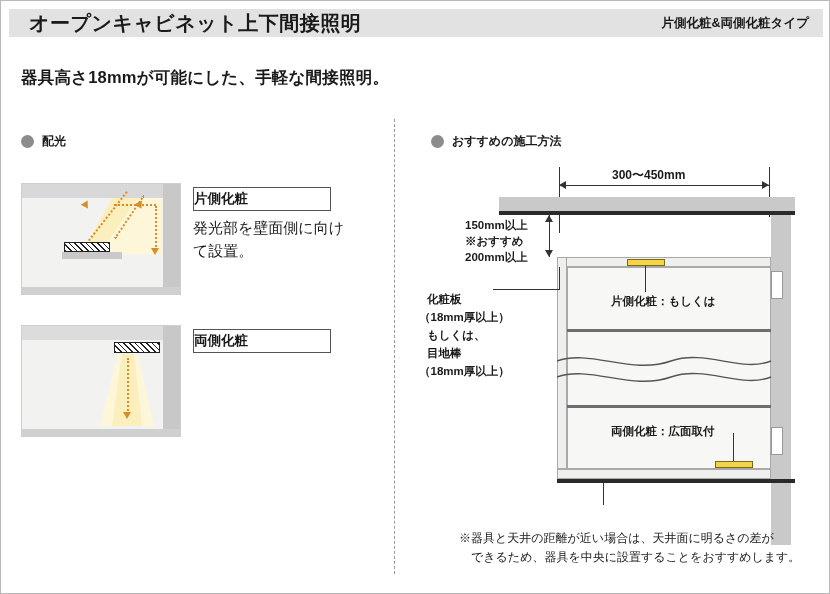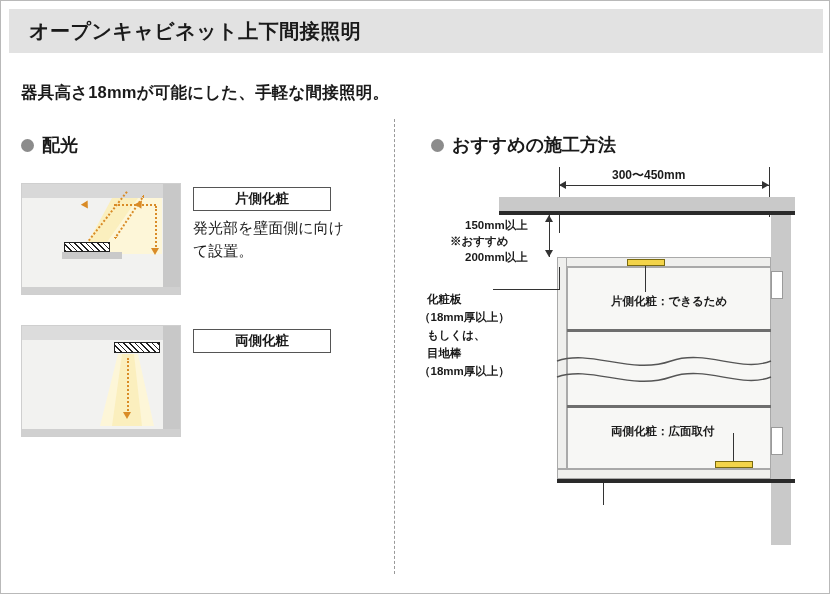--- a/index.html
+++ b/index.html
@@ -13,45 +13,44 @@
   }
   #page {
     position: relative;
     width: 830px; height: 594px;
     border: 1px solid #b9b9b9;
     background: #fff;
   }
   
   #header {
     position: absolute; left: 8px; top: 8px;
-    width: 814px; height: 44px;
+    width: 814px; height: 28px;
     background: #e2e2e2;
     display: flex; align-items: center;
   }
   #header-title {
     font-size: 20px; font-weight: bold; letter-spacing: 0.5px;
     margin-left: 20px;
   }
   #header-type {
     position: absolute; right: 14px; top: 50%;
     transform: translateY(-50%);
     font-size: 12.5px; font-weight: bold;
   }
   
   #subtitle {
     position: absolute; left: 20px; top: 66px;
     font-size: 16.5px; font-weight: bold;
     letter-spacing: 0.2px;
-    margin-top: 15px;
   }
   
   .section-head {
     position: absolute;
     display: flex; align-items: center;
-    font-size: 18px; font-weight: bold;
+    font-size: 12px; font-weight: bold;
   }
   .bullet {
     width: 13px; height: 13px; border-radius: 50%;
     background: #8c8c8c; margin-right: 8px;
     display: inline-block;
   }
   #sec-left { left: 20px; top: 132px; }
   #sec-right { left: 430px; top: 132px; }
 
   
@@ -114,21 +113,21 @@
     border-left: 4px solid transparent;
     border-right: 4px solid transparent;
     border-top: 7px solid #d98b27;
   }
 
   .lux-caption-box {
     position: absolute;
     width: 138px; height: 24px;
     border: 1px solid #555;
     background: #fff;
-    display: flex; align-items: center; justify-content: center;
+    display: flex; align-items: center; 
     font-size: 13.5px; font-weight: bold;
   }
   #cap1 { left: 192px; top: 186px; }
   #cap2 { left: 192px; top: 328px; }
   .lux-desc {
     position: absolute;
     width: 160px;
     font-size: 15px; line-height: 1.55;
   }
   #desc1 { left: 192px; top: 215px; }
@@ -175,20 +174,21 @@
     width: 350px; font-size: 12px; line-height: 1.6;
   }
 </style>
 </head>
 <body>
 
 <div id="page">
 
   <div id="header">
     <div id="header-title">オープンキャビネット上下間接照明</div>
+    <div id="header-type">片側化粧&amp;両側化粧タイプ</div>
   </div>
 
   <div id="subtitle">器具高さ18mmが可能にした、手軽な間接照明。</div>
 
   <div class="section-head" id="sec-left">
     <span class="bullet"></span>
     <span>配光</span>
   </div>
   <div class="section-head" id="sec-right">
     <span class="bullet"></span>
@@ -257,21 +257,21 @@
 
     <div class="gray-block" style="left:68px; top:36px; width:296px; height:14px;"></div>
     <div class="dark-bar" style="left:68px; top:50px; width:296px; height:4px;"></div>
 
     <div class="gray-block" style="left:340px; top:54px; width:20px; height:330px;"></div>
 
     <div class="dimvert" style="left:118px; top:54px; height:42px;"></div>
     <div class="arrowhead-u" style="left:114px; top:54px;"></div>
     <div class="arrowhead-d" style="left:114px; top:89px;"></div>
     <div class="anno" style="left:34px; top:56px;">150mm以上</div>
-    <div class="anno" style="left:19px; top:72px;">※おすすめ</div>
+    <div class="anno" style="left:34px; top:72px;">※おすすめ</div>
     <div class="anno" style="left:34px; top:88px;">200mm以上</div>
 
     <div class="panel-face" style="left:126px; top:96px; width:214px; height:10px;"></div>
     <div class="panel-face" style="left:126px; top:96px; width:10px; height:212px;"></div>
     <div class="panel-face" style="left:136px; top:106px; width:204px; height:202px; background:#f7f7f5;"></div>
 
     <div class="thin-line" style="left:136px; top:168px; width:204px; height:3px;"></div>
     <div class="thin-line" style="left:136px; top:244px; width:204px; height:3px;"></div>
 
     <svg width="392" height="410" style="position:absolute;left:0;top:0;pointer-events:none;">
@@ -282,30 +282,34 @@
     <div class="yellow" style="left:196px; top:98px; width:38px; height:7px;"></div>
     <div class="yellow" style="left:284px; top:300px; width:38px; height:7px;"></div>
 
     <div class="panel-face" style="left:126px; top:308px; width:214px; height:10px;"></div>
     <div class="dark-bar" style="left:126px; top:318px; width:238px; height:4px;"></div>
 
     <div style="position:absolute;left:340px;top:110px;width:12px;height:28px;background:#fff;border:1px solid #9a9a9a;"></div>
     <div style="position:absolute;left:340px;top:266px;width:12px;height:28px;background:#fff;border:1px solid #9a9a9a;"></div>
 
     <div class="lead" style="left:214px; top:105px; width:1px; height:26px;"></div>
-    <div class="anno" style="left:180px; top:132px;">片側化粧：できるため</div>
+    <div class="anno" style="left:180px; top:132px;">片側化粧：もしくは</div>
 
     <div class="lead" style="left:302px; top:272px; width:1px; height:28px;"></div>
     <div class="anno" style="left:180px; top:262px;">両側化粧：広面取付</div>
 
     <div class="lead" style="left:62px; top:128px; width:66px; height:1px;"></div>
     <div class="lead" style="left:128px; top:106px; width:1px; height:23px;"></div>
     <div class="anno" style="left:-4px; top:130px;">化粧板</div>
     <div class="anno" style="left:-12px; top:148px;">（18mm厚以上）</div>
     <div class="anno" style="left:-4px; top:166px;">もしくは、</div>
     <div class="anno" style="left:-4px; top:184px;">目地棒</div>
     <div class="anno" style="left:-12px; top:202px;">（18mm厚以上）</div>
 
     <div class="lead" style="left:172px; top:322px; width:1px; height:22px;"></div>
   </div>
 
+  <div id="footnote">
+    <div>※器具と天井の距離が近い場合は、天井面に明るさの差が</div>
+    <div style="margin-left:12px;">できるため、器具を中央に設置することをおすすめします。</div>
+  </div>
 
 </div>
 
 </body></html>

